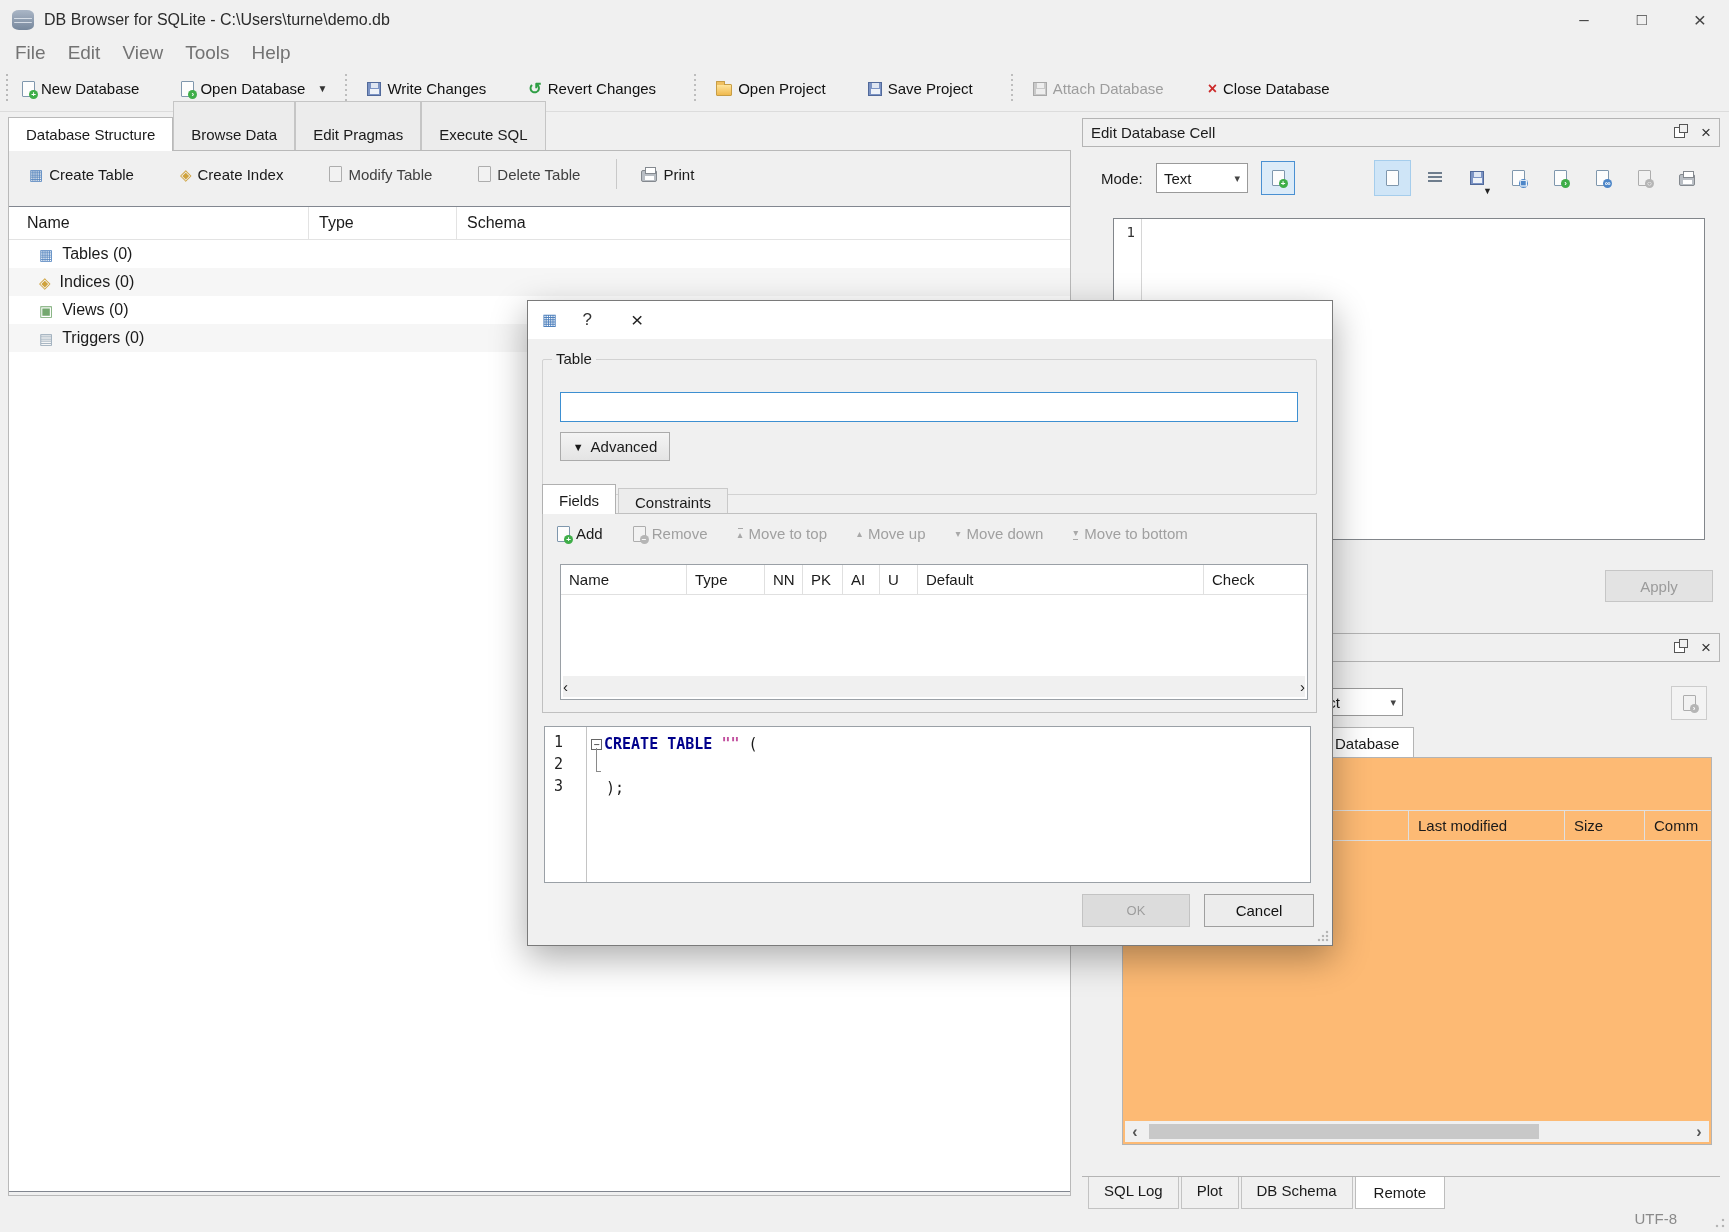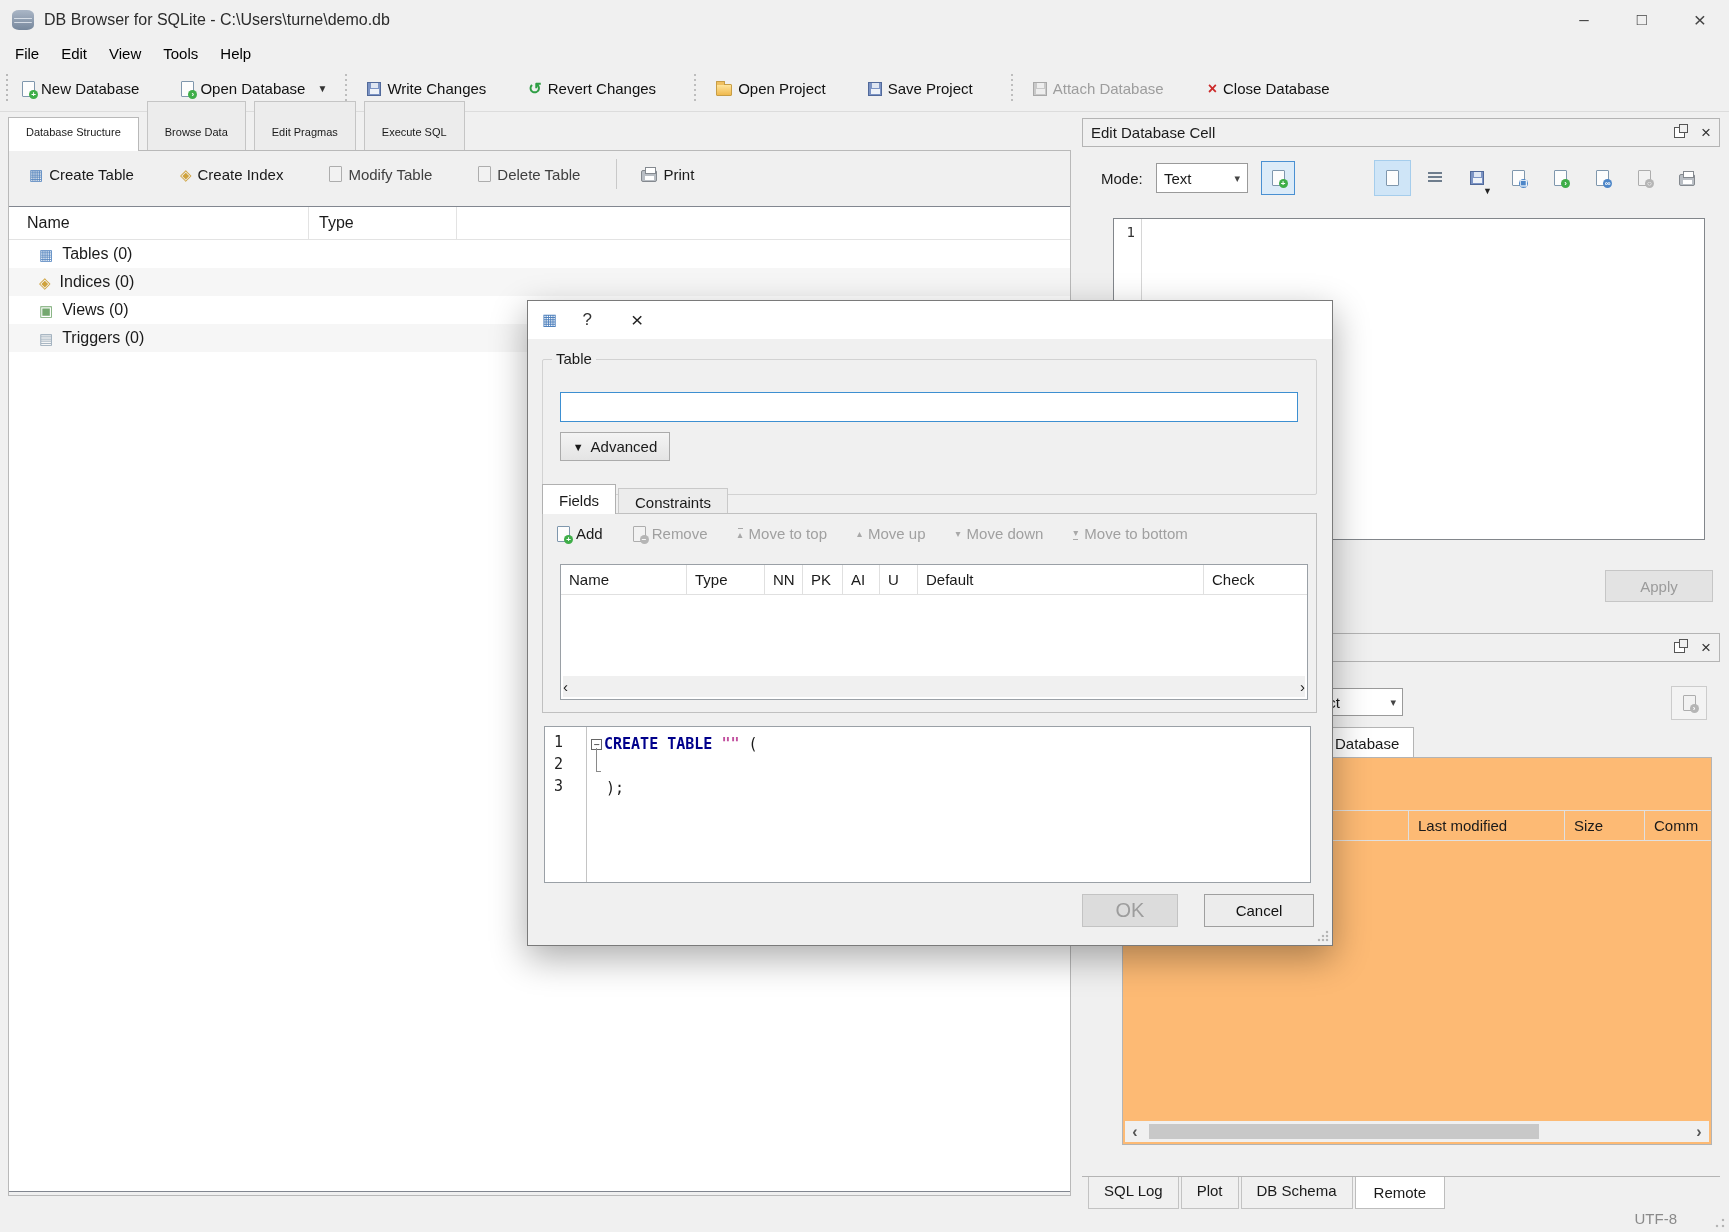--- a/index.html
+++ b/index.html
@@ -16,21 +16,21 @@
   .app-icon::before { content:""; position:absolute; inset:0; background:linear-gradient(#aab6c6,#76879c); border-radius:7px/5px; }
   .app-icon::after { content:""; position:absolute; left:2px; right:2px; top:5px; height:10px;
     background:repeating-linear-gradient(#0000 0 3px,#d6dde6 3px 4px); border-radius:4px; }
   .app-title { font-size:16px; color:#2b2b2b; }
   .win-controls { position:absolute; right:0; top:0; height:40px; display:flex; }
   .win-btn { width:58px; height:40px; display:flex; align-items:center; justify-content:center; color:#444; font-size:17px; }
   .win-btn.close { font-size:21px; }
 
   
   .menubar { position:absolute; top:40px; left:0; right:0; height:26px; display:flex; align-items:center; padding-left:4px; }
-  .menu-item { padding:3px 11px; font-size:15px; color:#000000; }
+  .menu-item { padding:3px 11px; font-size:19px; color:#737373; }
 
   
   .toolbar { position:absolute; top:66px; left:0; right:0; height:46px; display:flex; align-items:center; border-bottom:1px solid #dcdcdc; }
   .tb-grip { width:5px; height:30px; margin:0 4px 0 6px;
     background:repeating-linear-gradient(#b9b9b9 0 2px,#0000 2px 5px); width:2px; }
   .tb-sep { width:2px; height:30px; margin:0 10px;
     background:repeating-linear-gradient(#bdbdbd 0 2px,#0000 2px 5px); }
   .tbtn { display:flex; align-items:center; gap:6px; padding:8px 10px; font-size:15px; color:#111; white-space:nowrap; }
   .tbtn.disabled { color:#9d9d9d; }
   .tbtn-caret { padding:8px 8px 8px 2px; color:#333; font-size:11px; }
@@ -58,21 +58,21 @@
   .glyph { display:inline-block; line-height:1; flex:none; }
   .glyph.red { color:#cc2a2a; font-weight:bold; font-size:16px; }
   .glyph.green { color:#2f9e44; font-weight:bold; font-size:16px; }
   .glyph.blue { color:#4f81bd; }
   .glyph.amber { color:#cfa23c; }
   .glyph.greensq { color:#74a86f; }
   .glyph.graysq { color:#93a5b5; }
 
   
   .maintabs { position:absolute; top:118px; left:8px; width:1063px; height:33px; display:flex; align-items:flex-end; border-bottom:1px solid #b9b9b9; }
-  .mtab { padding:24px 17px; font-size:11px; background:#ececec; border:1px solid #c5c5c5; border-bottom:none; margin-right:8px; height:29px; }
+  .mtab { padding:24px 17px; font-size:15px; background:#ececec; border:1px solid #c5c5c5; border-bottom:none; margin-right:0; height:29px; }
   .mtab.active { background:#fff; height:33px; padding-top:8px; border-color:#b9b9b9; position:relative; }
   .mtab.active::after { content:""; position:absolute; left:0; right:0; bottom:-1px; height:1px; background:#fff; }
 
   
   .left-pane { position:absolute; top:151px; left:8px; width:1063px; height:1045px; background:#f0f0f0;
     border:1px solid #b9b9b9; border-top:none; }
   .sub-toolbar { display:flex; align-items:center; height:46px; padding-left:10px; }
   .stbtn { display:flex; align-items:center; gap:6px; padding:8px 10px; margin-right:26px; font-size:15px; }
   .stbtn.disabled { color:#404040;align-items:center; }
   .st-sep { width:1px; height:30px; background:#c9c9c9; margin:0 14px 0 0; }
@@ -179,22 +179,22 @@
     font-family:"DejaVu Sans Mono",monospace; font-size:15px; display:flex; }
   .sql-gutter { width:42px; border-right:1px solid #c4c4c4; padding:6px 0 0 9px; color:#222; }
   .sql-gutter div { height:22px; }
   .sql-code { flex:1; padding:6px 0 0 4px; position:relative; }
   .sql-line { height:22px; display:flex; align-items:center; white-space:pre; }
   .fold-box { width:11px; height:11px; border:1px solid #666; font-size:10px; line-height:9px; text-align:center; color:#333; margin-right:2px; flex:none; background:#fff; }
   .fold-guide { position:absolute; left:9px; top:21px; width:1px; height:24px; background:#8a8a8a; }
   .fold-guide::after { content:""; position:absolute; left:0; bottom:0; width:5px; height:1px; background:#8a8a8a; }
   .kw { color:#00008b; font-weight:bold; }
   .strlit { color:#c24f9e; font-weight:bold; }
-  .dlg-ok { position:absolute; left:554px; top:593px; width:96px; height:33px; background:#dcdcdc; border:1px solid #c3c3c3;
-    color:#9d9d9d; font-size:20px; display:flex; align-items:center; justify-content:center; }
+  .dlg-ok { position:absolute; left:554px; top:593px; width:108px; height:33px; background:#dcdcdc; border:1px solid #c3c3c3;
+    color:#9d9d9d; font-size:13px; display:flex; align-items:center; justify-content:center; }
   .dlg-cancel { position:absolute; left:676px; top:593px; width:110px; height:33px; background:#ececec; border:1px solid #9f9f9f;
     color:#111; font-size:15px; display:flex; align-items:center; justify-content:center; }
   .dlg-grip { position:absolute; right:3px; bottom:3px; width:12px; height:12px;
     background:radial-gradient(circle at 2px 10px,#b5b5b5 1.4px,#0000 1.6px),
                radial-gradient(circle at 6px 6px,#b5b5b5 1.4px,#0000 1.6px),
                radial-gradient(circle at 10px 10px,#b5b5b5 1.4px,#0000 1.6px),
                radial-gradient(circle at 10px 2px,#b5b5b5 1.4px,#0000 1.6px),
                radial-gradient(circle at 6px 10px,#b5b5b5 1.4px,#0000 1.6px),
                radial-gradient(circle at 10px 6px,#b5b5b5 1.4px,#0000 1.6px); }
 </style>
@@ -291,20 +291,21 @@
     <span class="st-sep"></span>
     <div class="stbtn">
       <span class="icn-printer"></span>
       <span>Print</span>
     </div>
   </div>
   <div class="tree-box">
     <div class="tree-header">
       <span class="col c1">Name</span>
       <span class="col c2">Type</span>
+      <span class="col c3">Schema</span>
     </div>
     <div class="tree-row">
       <span class="glyph blue">▦</span>
       <span>Tables (0)</span>
     </div>
     <div class="tree-row alt">
       <span class="glyph amber">◈</span>
       <span>Indices (0)</span>
     </div>
     <div class="tree-row">

